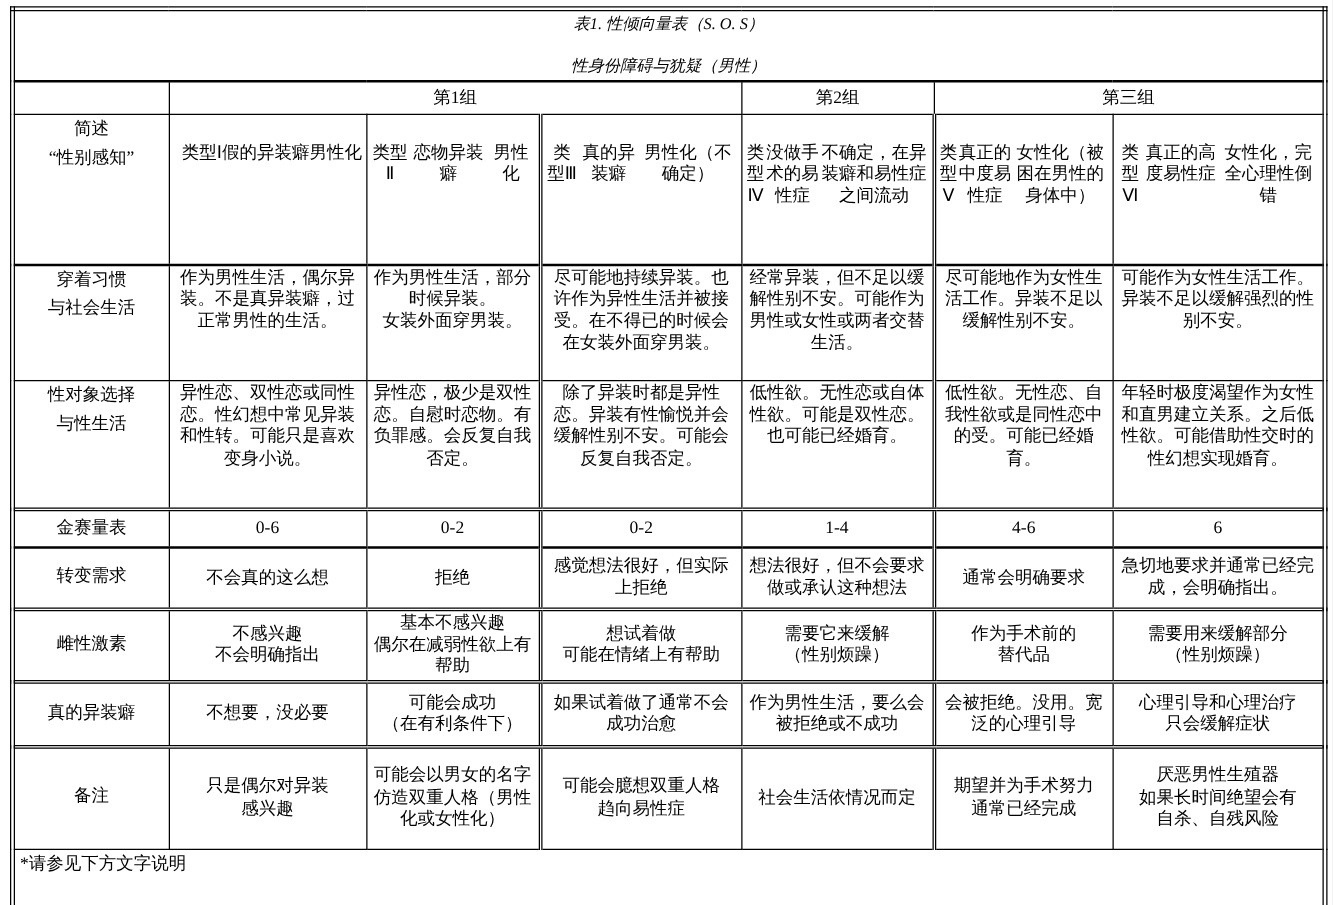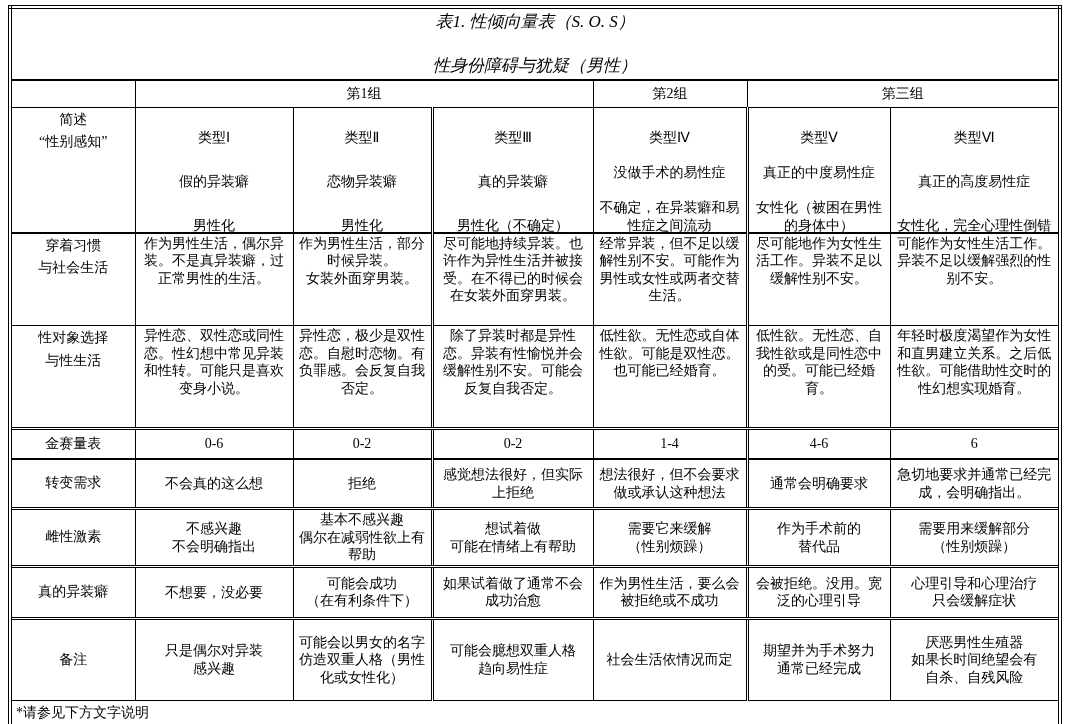--- a/index.html
+++ b/index.html
@@ -15,29 +15,29 @@
     font-size:14px;
   }
   td{
     border:1px solid #000;
     text-align:center;vertical-align:middle;
     white-space:pre-line;line-height:1.25;
     padding:1px 3px;box-sizing:border-box;overflow:hidden;
   }
   
   td.title-cell{
-    font-style:italic;font-size:17px;line-height:1.3;
+    font-style:italic;font-size:13px;line-height:1.3;
     border-bottom:2px solid #000;padding:2px 0;
   }
   
   tr.r-group td{height:27px;font-size:14px;text-align:center;}
   
   tr.r-header td{border-bottom:2px solid #000;vertical-align:top;height:120px;font-family:Liberation Serif, serif;}
   .type-head{
-    display:flex;flex-direction:column;justify-content:space-between;
+    display:flex;flex-direction:row;justify-content:flex-end;
     height:100%;box-sizing:border-box;padding:3px 0 14px 0;
   }
   
   td.dbl-left{border-left:3px double #000;}
   
   tr.r-dress td{height:93px;vertical-align:top;text-align:center;}
   tr.r-object td{height:103px;vertical-align:top;border-bottom:3px double #000;}
   tr.r-kinsey td{height:30px;border-top:2px solid #000;border-bottom:2px solid #000;}
   tr.r-conversion td{height:50px;border-bottom:3px double #000;}
   tr.r-estrogen td{height:51px;border-bottom:3px double #000;}

